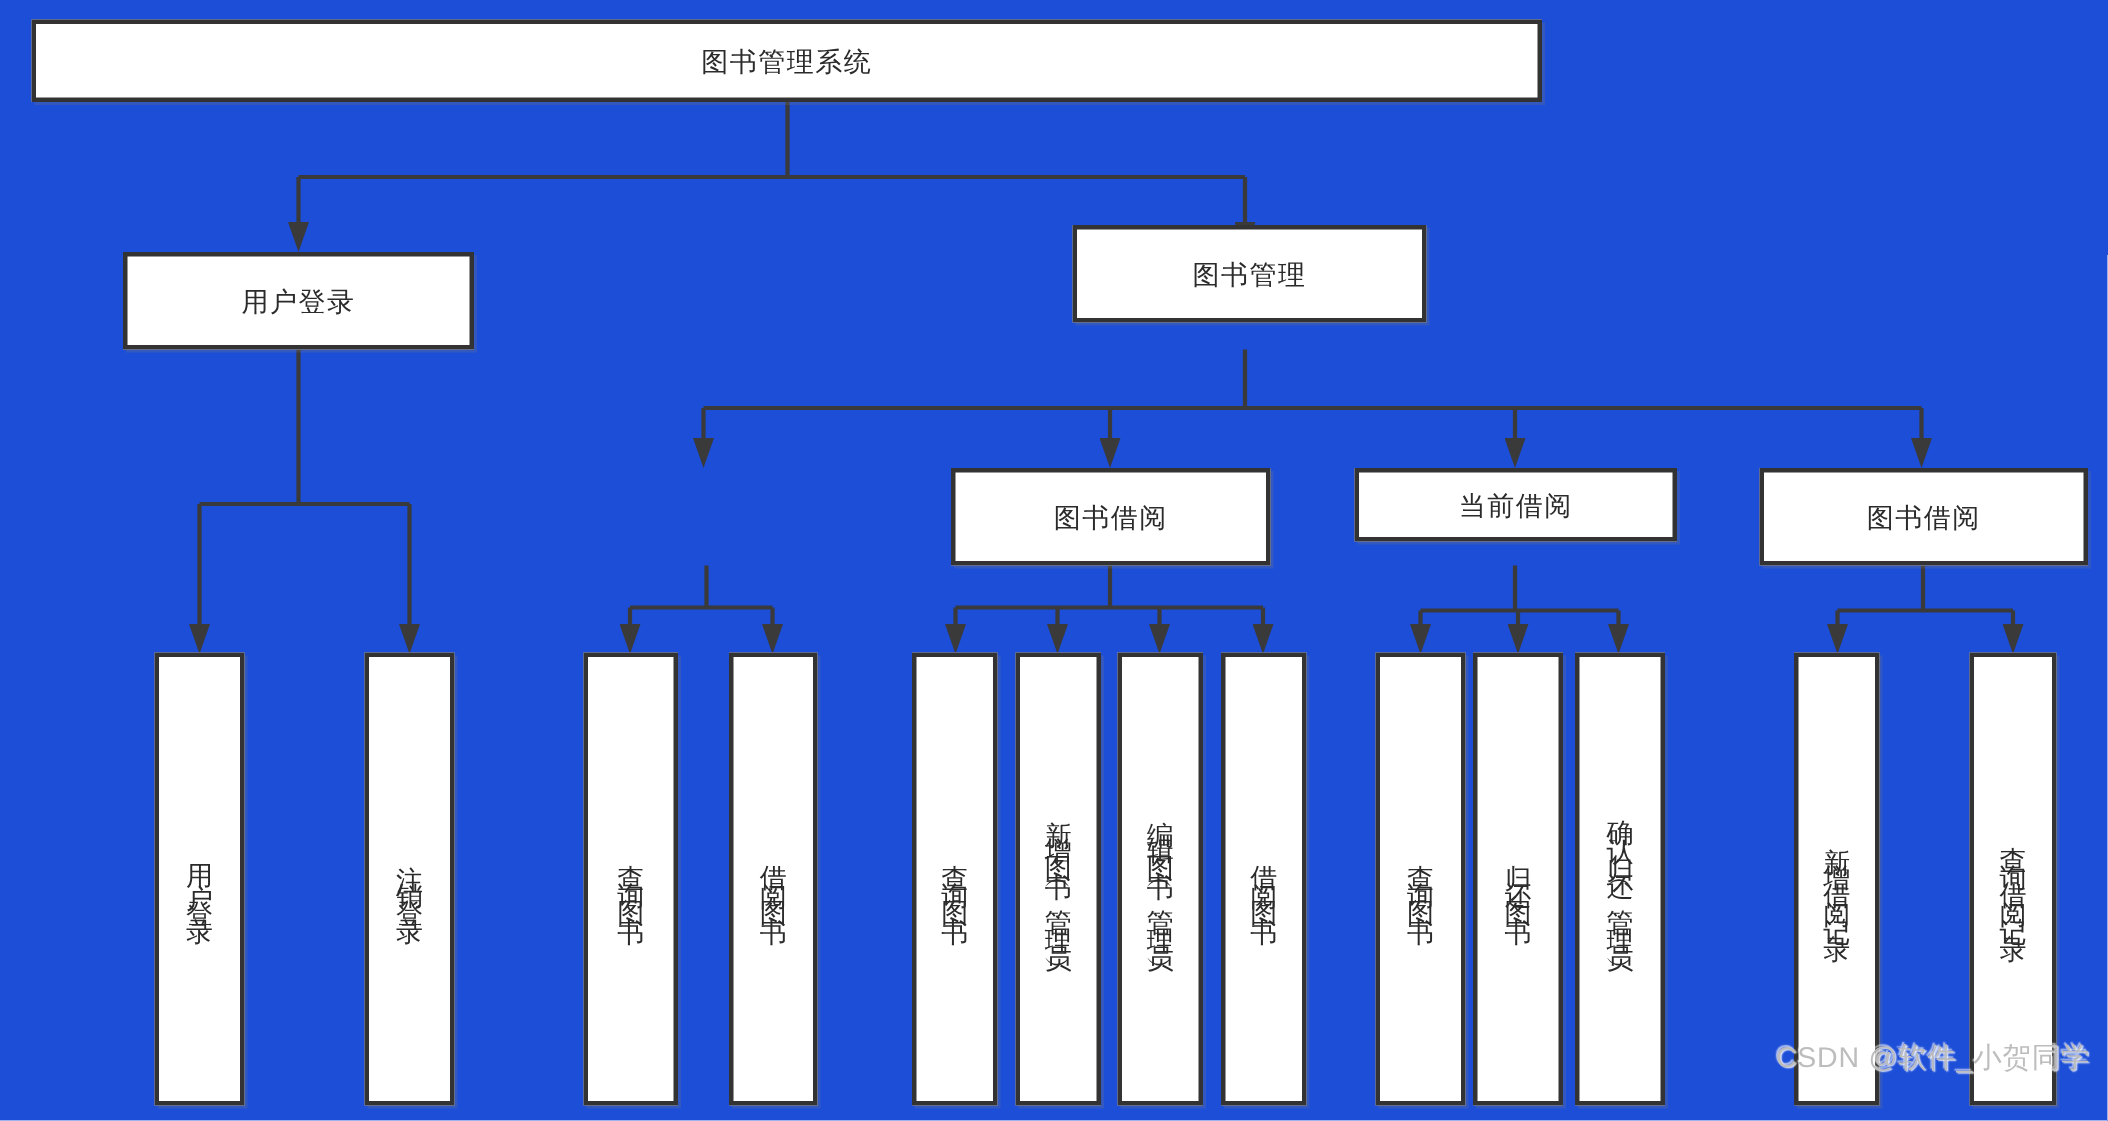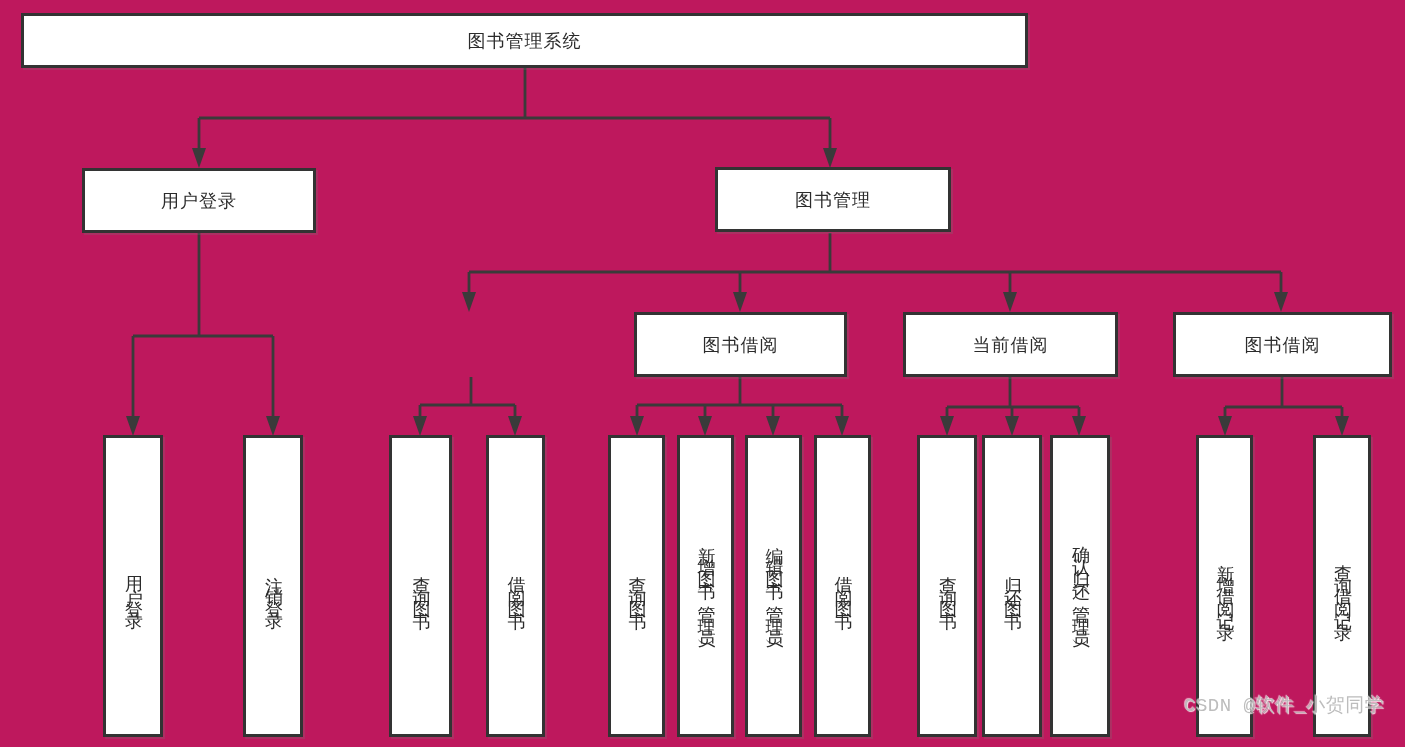--- a/index.html
+++ b/index.html
@@ -4,22 +4,22 @@
 <style>
   html, body {
     margin: 0;
     padding: 0;
     background: #ffffff;
   }
   #canvas {
     position: relative;
     width: 1405px;
     height: 747px;
-    background: #be185d;
-    font-family: Liberation Mono, monospace;
+    background: #1d4ed8;
+    font-family: Liberation Sans, sans-serif;
     overflow: hidden;
   }
   #connector-layer {
     position: absolute;
     left: 0;
     top: 0;
     width: 1405px;
     height: 747px;
     pointer-events: none;
   }
@@ -44,25 +44,25 @@
     text-orientation: mixed;
     font-size: 18px;
     letter-spacing: 12px;
     line-height: 1;
     white-space: nowrap;
   }
   
   #node-root       { left: 21px;  top: 13px;  width: 1007px; height: 55px; }
   
   #node-user-login      { left: 82px;  top: 168px; width: 234px; height: 65px; }
-  #node-book-management { left: 715px; top: 167px; width: 236px; height: 65px; }
+  #node-book-management { left: 715px; top: 150px; width: 236px; height: 65px; }
   
   #node-new-book-recommend { left: 364px;  top: 312px; width: 214px; height: 65px; }
   #node-book-borrow        { left: 634px;  top: 312px; width: 213px; height: 65px; }
-  #node-current-borrow     { left: 903px;  top: 312px; width: 215px; height: 65px; }
+  #node-current-borrow     { left: 903px;  top: 312px; width: 215px; height: 49px; }
   #node-borrow-records     { left: 1173px; top: 312px; width: 219px; height: 65px; }
   
   .leaf { top: 435px; height: 302px; }
   #leaf-user-login          { left: 103px;  width: 60px; }
   #leaf-logout              { left: 243px;  width: 60px; }
   #leaf-query-books-1       { left: 389px;  width: 63px; }
   #leaf-borrow-books-1      { left: 486px;  width: 59px; }
   #leaf-query-books-2       { left: 608px;  width: 57px; }
   #leaf-add-book-admin      { left: 677px;  width: 57px; }
   #leaf-edit-book-admin     { left: 745px;  width: 57px; }

